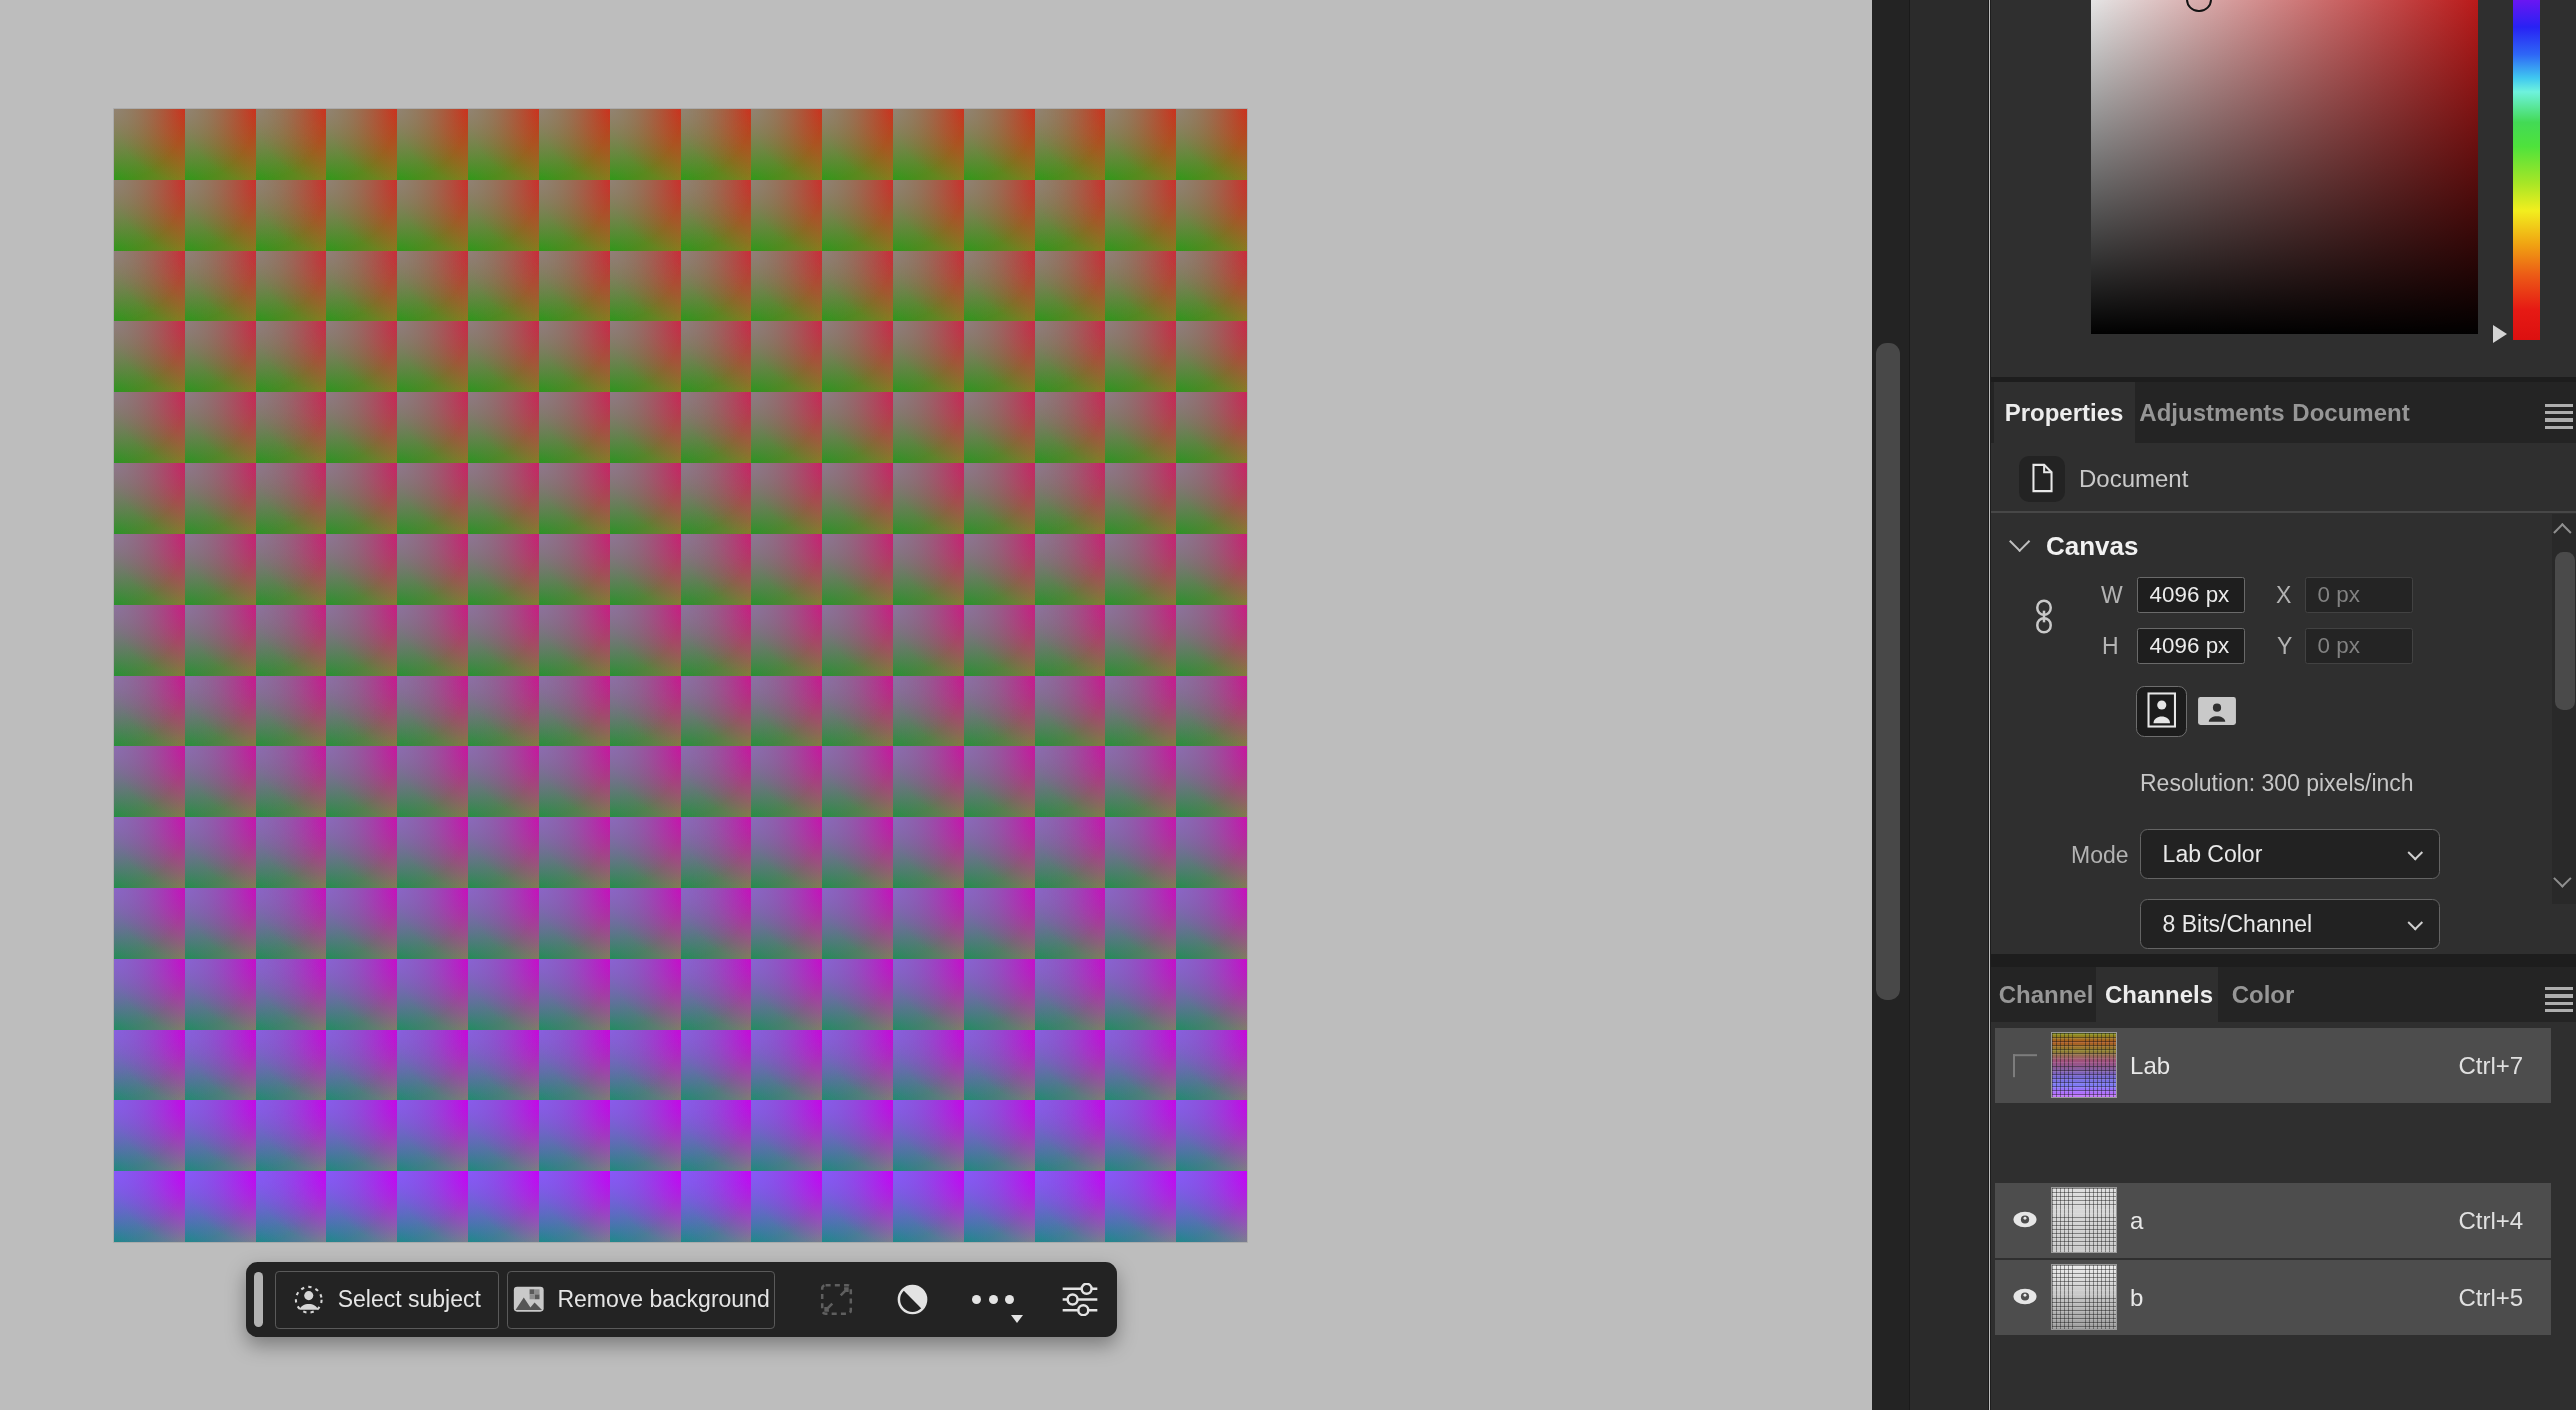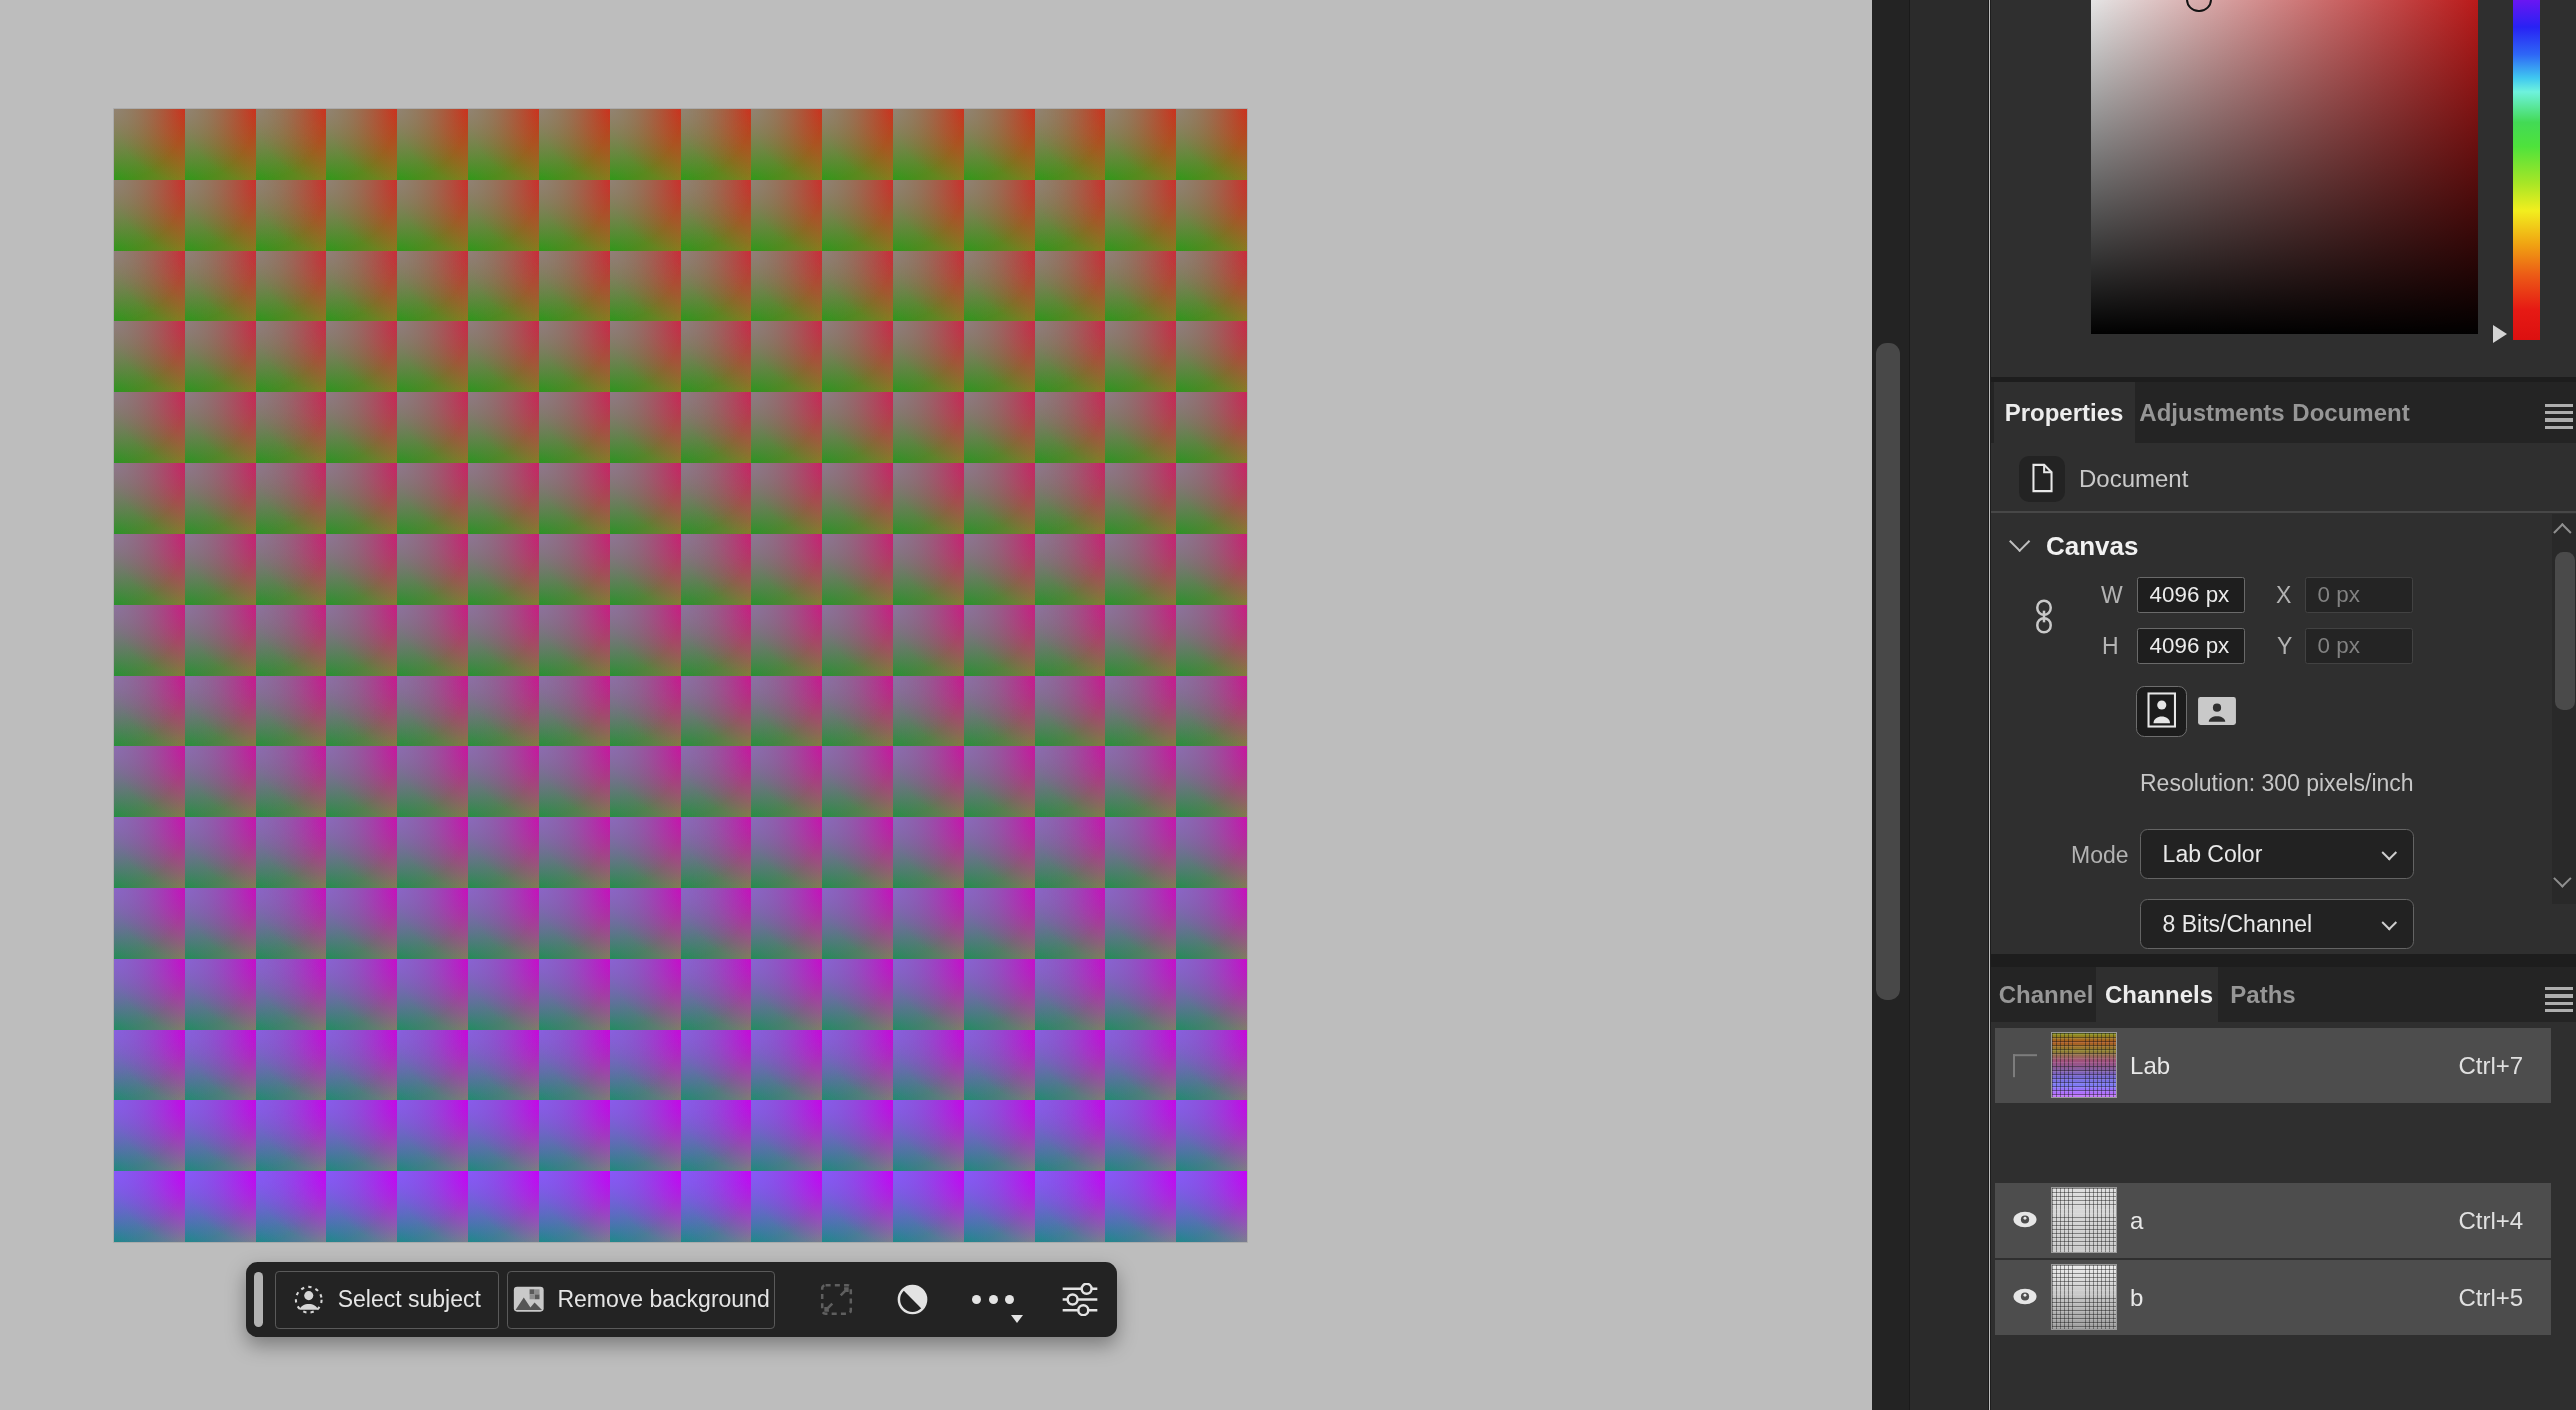--- a/index.html
+++ b/index.html
@@ -93,21 +93,21 @@
   .f-w{left:146px;top:195px;} .f-h{left:146px;top:246px;}
   .f-x{left:314px;top:195px;} .f-y{left:314px;top:246px;}
   .lbl-w{left:110px;top:200px;} .lbl-h{left:111px;top:251px;}
   .lbl-x{left:285px;top:200px;} .lbl-y{left:286px;top:251px;}
   .link-ico{position:absolute;left:43px;top:217px;}
   .orient-portrait{position:absolute;left:145px;top:304px;width:51px;height:51px;border:1.7px solid #6e6e6e;
     border-radius:8.3px;background:#1c1c1c;box-sizing:border-box;display:flex;align-items:center;justify-content:center;}
   .orient-landscape{position:absolute;left:207px;top:316px;width:38px;height:28px;display:flex;align-items:center;justify-content:center;}
   .res-text{position:absolute;left:149px;top:388px;font-size:23px;color:#c6c6c6;}
   .lbl-mode{left:80px;top:460px;}
-  .select{position:absolute;left:149px;width:274px;height:50px;background:#222;border:1.7px solid #646464;border-radius:7.5px;
+  .select{position:absolute;left:149px;width:300px;height:50px;background:#222;border:1.7px solid #646464;border-radius:7.5px;
     box-sizing:border-box;display:flex;align-items:center;padding:0 20px 0 21.6px;font-size:23px;color:#e9e9e9;}
   .select .chev{margin-left:auto;width:9px;height:9px;border-width:2.5px;border-color:#cfcfcf;transform:rotate(45deg) translateY(-2.5px);}
   .sel-mode{top:447px;} .sel-depth{top:517px;}
   .pscroll{position:absolute;left:561px;top:132px;width:25px;height:390px;background:#292929;}
   .pscroll .thumb{position:absolute;left:2.5px;top:38px;width:20px;height:158px;background:#4a4a4a;border-radius:8.3px;}
   .scroll-chev{position:absolute;left:4.1px;width:10.8px;height:10.8px;border-right:2.5px solid #8f8f8f;border-bottom:2.5px solid #8f8f8f;}
   .scroll-chev.up{top:11.6px;transform:rotate(-135deg);}
   .scroll-chev.down{top:358px;transform:rotate(45deg);}
 
   
@@ -567,21 +567,21 @@
     </div>
   </div>
 
   <div class="gap g2"></div>
 
   <div class="section chpanel">
     <div class="tab-bar">
       <div class="tab-active-bg"></div>
       <span class="tab-label" style="left:55px;">Channel</span>
       <span class="tab-label on" style="left:168px;">Channels</span>
-      <span class="tab-label" style="left:272px;">Paths</span>
+      <span class="tab-label" style="left:272px;">Color</span>
       <span class="hamburger" style="left:554px;top:20px;">
           <span></span>
           <span></span>
           <span></span>
           <span></span>
         </span>
     </div>
 
     <div class="ch-row r0">
       <span class="vis">

